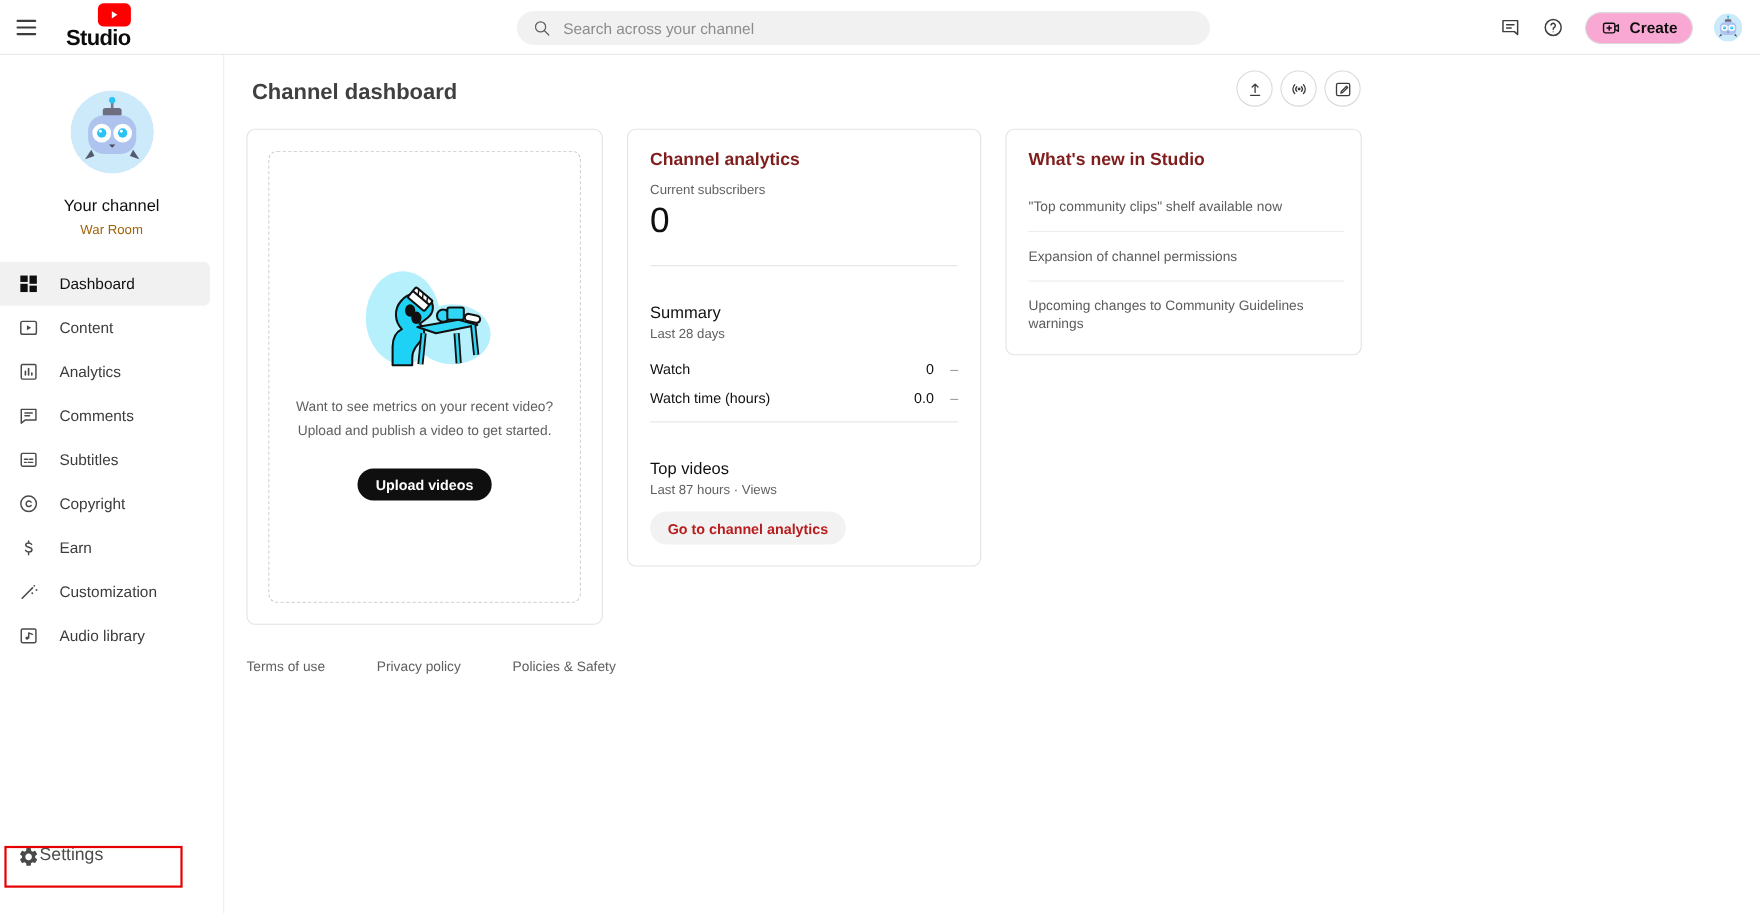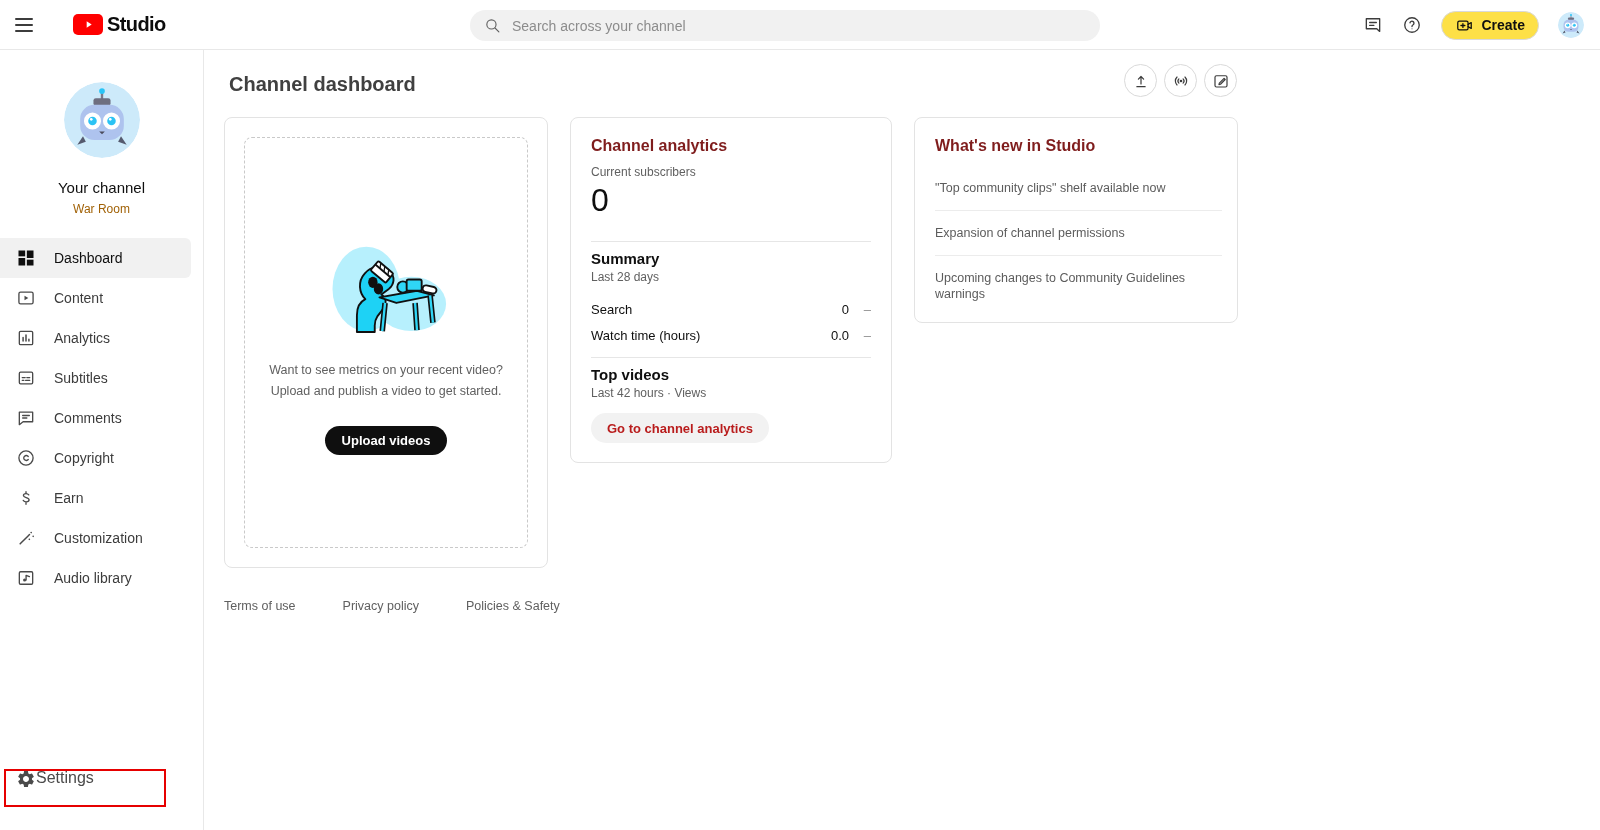--- a/index.html
+++ b/index.html
@@ -6,35 +6,35 @@
   html,body { width:1600px; height:830px; }
   body { font-family:"Liberation Sans", sans-serif; background:#fff; color:#0f0f0f; }
   .canvas { position:relative; width:1600px; height:830px; background:#fff; overflow:hidden; }
 
   
   .topbar { position:absolute; top:0; left:0; width:1600px; height:50px; background:#fff;
             border-bottom:1px solid #e8e8e8; display:flex; align-items:center; z-index:20; }
   .hamburger { margin-left:15px; width:22px; height:22px; display:flex; flex-direction:column;
                justify-content:center; gap:4px; cursor:pointer; }
   .hamburger span { display:block; width:18px; height:2px; background:#3c3c3c; border-radius:1px; }
-  .logo { display:flex; align-items:center; margin-left:36px; }
+  .logo { display:flex; align-items:flex-end; margin-left:19px;flex-direction:column; }
   .logo-play { width:30px; height:21px; background:#FF0000; border-radius:5px; display:flex;
                align-items:center; justify-content:center; }
   .logo-play svg { width:11px; height:11px; }
   .logo-text { font-size:20px; font-weight:700; letter-spacing:-0.6px; color:#0c0c0c; margin-left:4px; }
   .search { position:absolute; left:470px; top:10px; width:630px; height:31px; background:#f1f1f1;
             border-radius:16px; display:flex; align-items:center; padding:0 14px; }
   .search svg { width:17px; height:17px; color:#606060; flex:none; }
   .search input { border:none; outline:none; background:transparent; margin-left:11px; width:100%;
                   font-family:"Liberation Sans", sans-serif; font-size:14px; color:#0f0f0f; }
   .search input::placeholder { color:#8c8c8c; }
   .topbar-right { position:absolute; right:16px; top:0; height:50px; display:flex; align-items:center; gap:19px; }
   .tb-icon { width:20px; height:20px; color:#3c3c3c; cursor:pointer; }
   .tb-icon svg { width:20px; height:20px; }
-  .create-btn { height:29px; border:1px solid #d9d9d9; border-radius:15px; background:#fde047;
+  .create-btn { height:29px; border:1px solid #d9d9d9; border-radius:15px; background:#f9a8d4;
                 display:flex; align-items:center; gap:7px; padding:0 13px; cursor:pointer; }
   .create-btn svg { width:19px; height:19px; color:#0f0f0f; }
   .create-btn span { font-size:14px; font-weight:700; color:#0f0f0f; }
   .avatar-sm { width:26px; height:26px; border-radius:50%; overflow:hidden; cursor:pointer; flex:none; }
   .avatar-sm svg { width:26px; height:26px; display:block; }
 
   
   .sidebar { position:absolute; top:50px; left:0; width:204px; height:780px; background:#fff;
              border-right:1px solid #e8e8e8; }
   .channel-block { padding-top:32px; text-align:center; }
@@ -77,21 +77,21 @@
                 height:29px; padding:0 17px; font-family:"Liberation Sans", sans-serif; font-size:13px;
                 font-weight:700; cursor:pointer; }
 
   
   .card-analytics { width:322px; padding:19px 20px; }
   .card-h1 { font-size:16px; font-weight:600; color:#7f1d1d; }
   .muted { font-size:12px; color:#606060; }
   .subs-label { margin-top:10px; }
   .subs-value { margin-top:2px; font-size:32px; font-weight:400; color:#0f0f0f; line-height:38px; }
   .divider { border:none; border-top:1px solid #e6e6e6; margin-top:22px; }
-  .sec-title { margin-top:8px; font-size:15px; font-weight:700; color:#0f0f0f; }
+  .sec-title { margin-top:34px; font-size:15px; font-weight:400; color:#0f0f0f; }
   .sec-sub { margin-top:3px; }
   .metric-rows { margin-top:12px; }
   .metric-row { display:flex; align-items:center; height:26px; font-size:13px; color:#0f0f0f; }
   .metric-row .m-label { flex:1; }
   .metric-row .m-value { text-align:right; }
   .metric-row .m-trend { width:22px; text-align:right; color:#909090; }
   .divider2 { border:none; border-top:1px solid #e6e6e6; margin-top:9px; }
   .analytics-btn { margin-top:13px; background:#f2f2f2; border:none; border-radius:16px; height:30px;
                    padding:0 16px; font-family:"Liberation Sans", sans-serif; font-size:13px;
                    font-weight:600; color:#b91c1c; cursor:pointer; }
@@ -227,34 +227,34 @@
           <svg class="sicon" viewBox="0 0 24 24">
             <rect x="4" y="4" width="16" height="16" rx="1.5"></rect>
             <path d="M8.5 15.5v-4M12 15.5v-7M15.5 15.5v-2" stroke-width="1.8"></path>
           </svg>
         </span>
         <span class="mi-label">Analytics</span>
       </div>
       <div class="menu-item">
         <span class="mi-icon">
           <svg class="sicon" viewBox="0 0 24 24">
+            <path d="M4 5h16v11.5H8.5L4 20z"></path>
+              <path d="M8 9h8M8 12h5"></path>
+          </svg>
+        </span>
+        <span class="mi-label">Comments</span>
+      </div>
+      <div class="menu-item">
+        <span class="mi-icon">
+          <svg class="sicon" viewBox="0 0 24 24">
             <rect x="4" y="5" width="16" height="14" rx="1.5"></rect>
             <path d="M7.5 11.5h3.5M13 11.5h3.5M7.5 14.8h2M11.5 14.8h5"></path>
           </svg>
         </span>
         <span class="mi-label">Subtitles</span>
-      </div>
-      <div class="menu-item">
-        <span class="mi-icon">
-          <svg class="sicon" viewBox="0 0 24 24">
-            <path d="M4 5h16v11.5H8.5L4 20z"></path>
-              <path d="M8 9h8M8 12h5"></path>
-          </svg>
-        </span>
-        <span class="mi-label">Comments</span>
       </div>
       <div class="menu-item">
         <span class="mi-icon">
           <svg class="sicon" viewBox="0 0 24 24">
             <circle cx="12" cy="12" r="8.5"></circle>
               <path d="M14.7 10.2a3 3 0 1 0 0 3.6"></path>
           </svg>
         </span>
         <span class="mi-label">Copyright</span>
       </div>
@@ -359,33 +359,33 @@
 
         <div class="card card-analytics">
           <div class="card-h1">Channel analytics</div>
           <div class="muted subs-label">Current subscribers</div>
           <div class="subs-value">0</div>
           <hr class="divider">
           <div class="sec-title">Summary</div>
           <div class="muted sec-sub">Last 28 days</div>
           <div class="metric-rows">
             <div class="metric-row">
-              <span class="m-label">Search</span>
+              <span class="m-label">Watch</span>
               <span class="m-value">0</span>
               <span class="m-trend">–</span>
             </div>
             <div class="metric-row">
               <span class="m-label">Watch time (hours)</span>
               <span class="m-value">0.0</span>
               <span class="m-trend">–</span>
             </div>
           </div>
           <hr class="divider2">
           <div class="sec-title">Top videos</div>
-          <div class="muted sec-sub">Last 42 hours · Views</div>
+          <div class="muted sec-sub">Last 87 hours · Views</div>
           <button class="analytics-btn">Go to channel analytics</button>
         </div>
 
         <div class="card card-news">
           <div class="card-h1">What's new in Studio</div>
           <div class="news-list">
             <div class="news-item">"Top community clips" shelf available now</div>
             <div class="news-item">Expansion of channel permissions</div>
             <div class="news-item">Upcoming changes to Community Guidelines warnings</div>
           </div>

